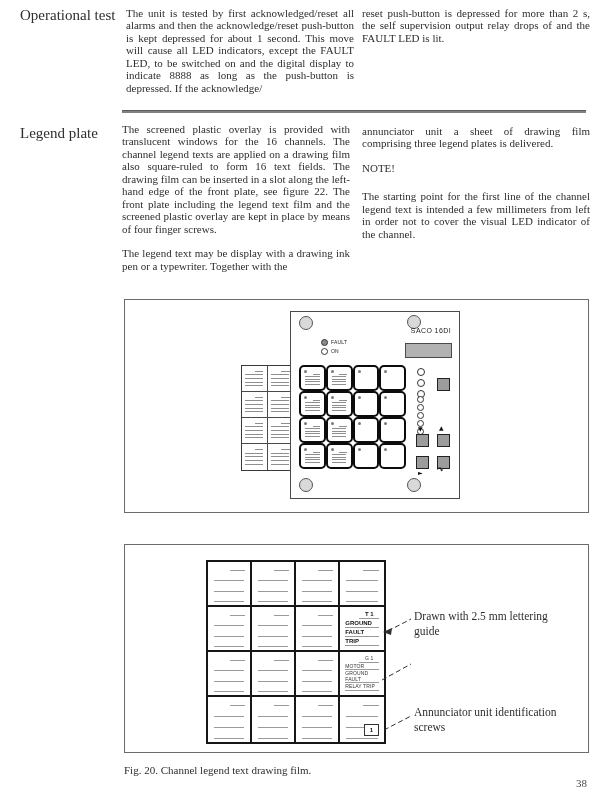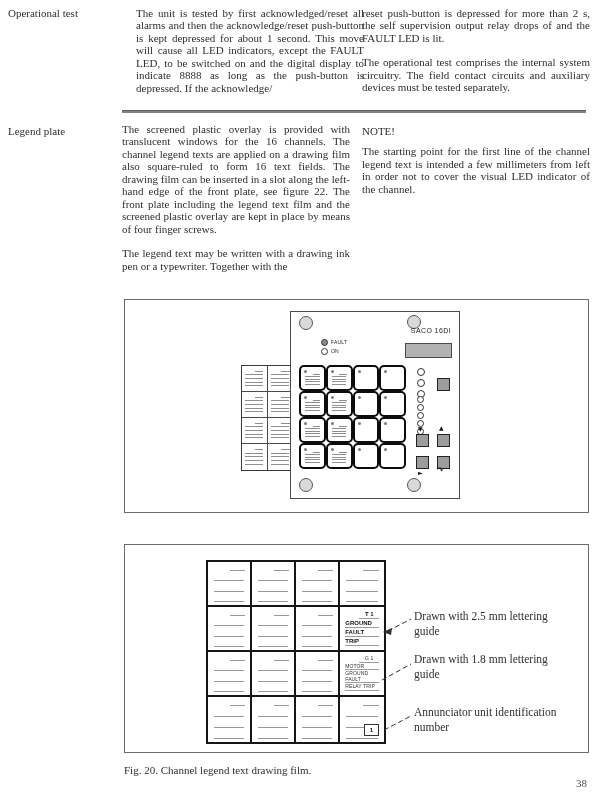--- a/index.html
+++ b/index.html
@@ -1,22 +1,22 @@
 <!DOCTYPE html>
 <html><head>
 <meta charset="utf-8">
 <style>
   html,body{margin:0;padding:0;background:#ffffff;}
   .page{position:relative;width:601px;height:800px;background:#fff;overflow:hidden;
         font-family:"Liberation Serif", serif;color:#2e2e2e;}
-  .side-label{position:absolute;left:8px;font-size:11px;}
+  .side-label{position:absolute;left:20px;font-size:15px;}
   .textcol{position:absolute;width:228px;font-size:11px;line-height:12.45px;text-align:justify;}
   .textcol p{margin:0 0 12px 0;}
   .textcol p:last-child{margin-bottom:0;}
-  .textcol p.note-head{margin-bottom:8px;}
+  .textcol p.note-head{margin-bottom:16px;}
   .hrule{position:absolute;left:122px;width:464px;height:2px;background:#818181;border-top:1px solid #5d5d5d;}
 
   .figure{position:absolute;left:124px;width:463px;border:1px solid #6b6b6b;background:#fff;}
   .caption{position:absolute;left:124px;font-size:11px;}
   .pagenum{position:absolute;right:14px;top:777px;font-size:11px;color:#4a4a4a;}
 
   
   .fig22{top:299px;height:212px;}
   .film{position:absolute;left:116px;top:65px;width:51px;height:104px;border:1px solid #3a3a3a;
         display:grid;grid-template-columns:1fr 1fr;grid-template-rows:repeat(4,1fr);background:#fff;}
@@ -68,36 +68,36 @@
         display:flex;align-items:center;justify-content:center;background:#fff;}
   .leaders{position:absolute;left:0;top:0;pointer-events:none;}
   .ann{position:absolute;left:289px;width:152px;font-size:11.5px;line-height:14.5px;}
 </style>
 </head>
 <body>
 
 <div class="page">
 
   <div class="side-label" style="top:7px">Operational test</div>
-  <div class="textcol" style="left:136px;top:7px">
+  <div class="textcol" style="left:126px;top:7px">
     <p>The unit is tested by first acknowledged/reset all alarms and then the acknowledge/reset push-button is kept depressed for about 1 second. This move will cause all LED indicators, except the FAULT LED, to be switched on and the digital display to indicate 8888 as long as the push-button is depressed. If the acknowledge/</p>
   </div>
   <div class="textcol" style="left:362px;top:7px">
     <p>reset push-button is depressed for more than 2 s, the self supervision output relay drops of and the FAULT LED is lit.</p>
-    <p>The operational test comprises the internal system circuitry. The field contact circuits and auxiliary devices must be tested separately.</p>
   </div>
 
   <div class="hrule" style="top:110px"></div>
 
   <div class="side-label" style="top:125px">Legend plate</div>
   <div class="textcol" style="left:122px;top:123px">
     <p>The screened plastic overlay is provided with translucent windows for the 16 channels. The channel legend texts are applied on a drawing film also square-ruled to form 16 text fields. The drawing film can be inserted in a slot along the left-hand edge of the front plate, see figure 22. The front plate including the legend text film and the screened plastic overlay are kept in place by means of four finger screws.</p>
-    <p>The legend text may be written with a drawing ink pen or a typewriter. Together with the</p>
+    <p>The legend text may be display with a drawing ink pen or a typewriter. Together with the</p>
   </div>
   <div class="textcol" style="left:362px;top:125px">
+    <p>annunciator unit a sheet of drawing film comprising three legend plates is delivered.</p>
     <p class="note-head">NOTE!</p>
     <p>The starting point for the first line of the channel legend text is intended a few millimeters from left in order not to cover the visual LED indicator of the channel.</p>
   </div>
 
   <div class="figure fig22">
     <div class="film">
         <div class="film-cell">
           <span class="rl rl-short"></span>
           <span class="rl rl-full"></span>
           <span class="rl rl-full"></span>
@@ -400,19 +400,18 @@
           <div class="id-box">1</div>
         </div>
       </div>
     <svg class="leaders" width="463" height="207" viewBox="0 0 463 207">
       <polygon points="258,87 267,83 266,90" fill="#2f2f2f"></polygon>
       <line x1="263" y1="86" x2="286" y2="74" stroke="#2f2f2f" stroke-width="1" stroke-dasharray="5 3"></line>
       <line x1="257" y1="135" x2="286" y2="119" stroke="#2f2f2f" stroke-width="1" stroke-dasharray="5 3"></line>
       <line x1="259" y1="185" x2="286" y2="171" stroke="#2f2f2f" stroke-width="1" stroke-dasharray="5 3"></line>
     </svg>
     <div class="ann" style="top:64px">Drawn with 2.5 mm lettering guide</div>
-    <div class="ann" style="top:107px">Drawn with 1.8 mm lettering guide</div>
-    <div class="ann" style="top:160px">Annunciator unit identification number</div>
+    <div class="ann" style="top:160px">Annunciator unit identification screws</div>
   </div>
   <div class="caption" style="top:764px">Fig. 20. Channel legend text drawing film.</div>
 
   <div class="pagenum">38</div>
 </div>
 
 </body></html>

